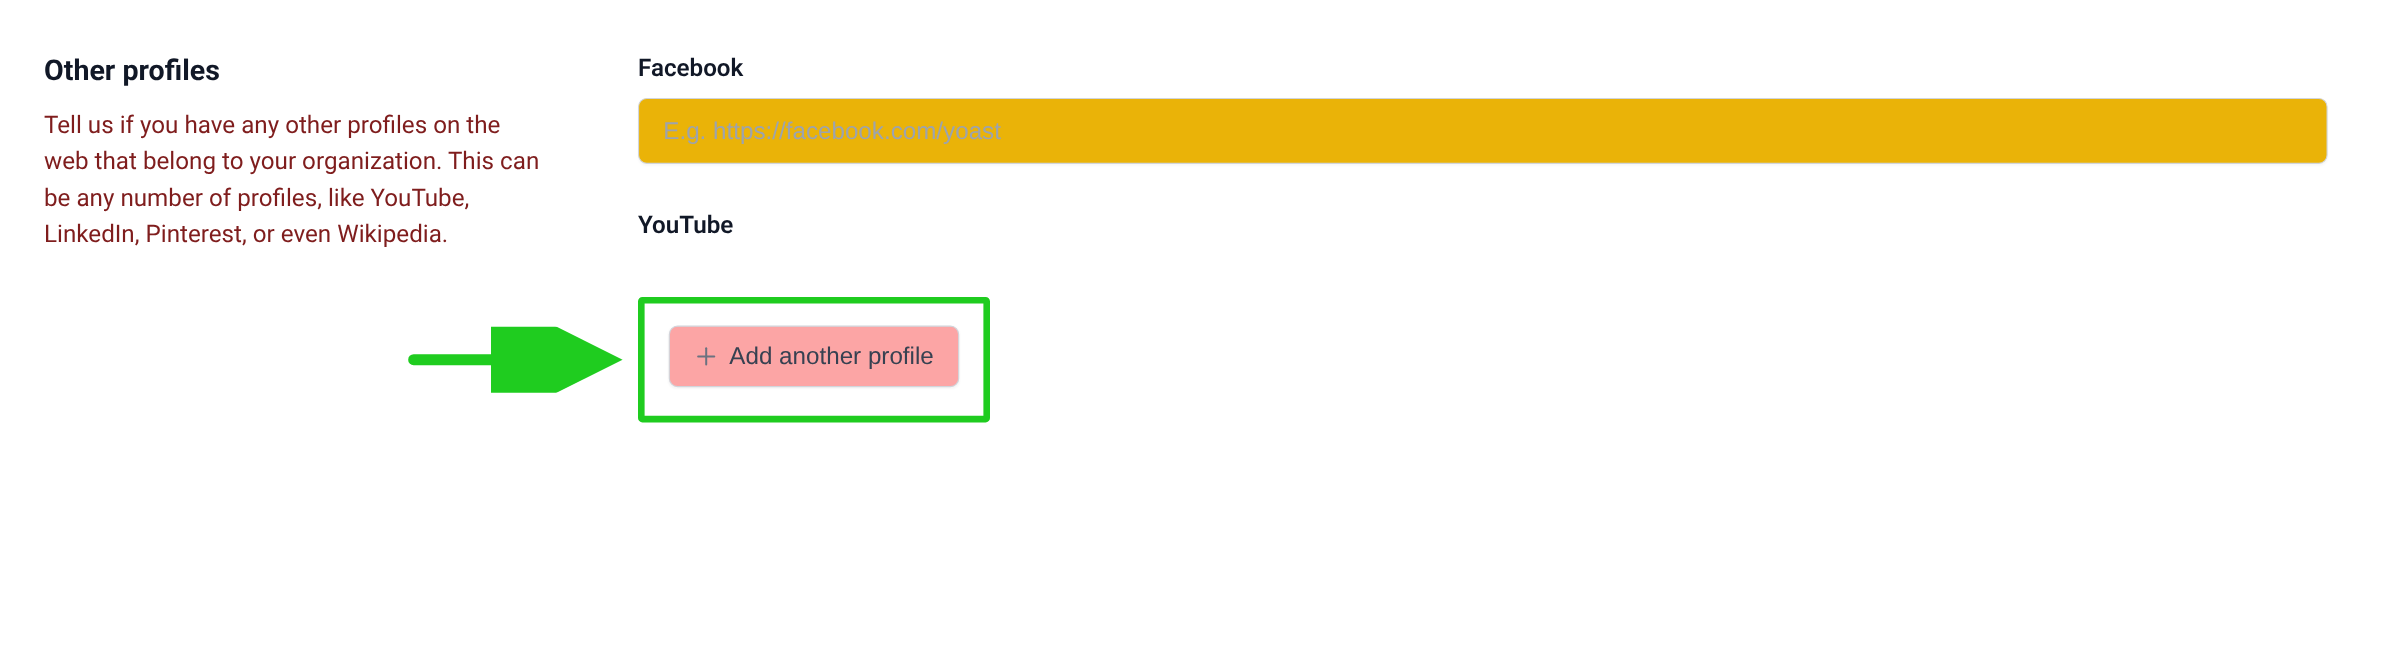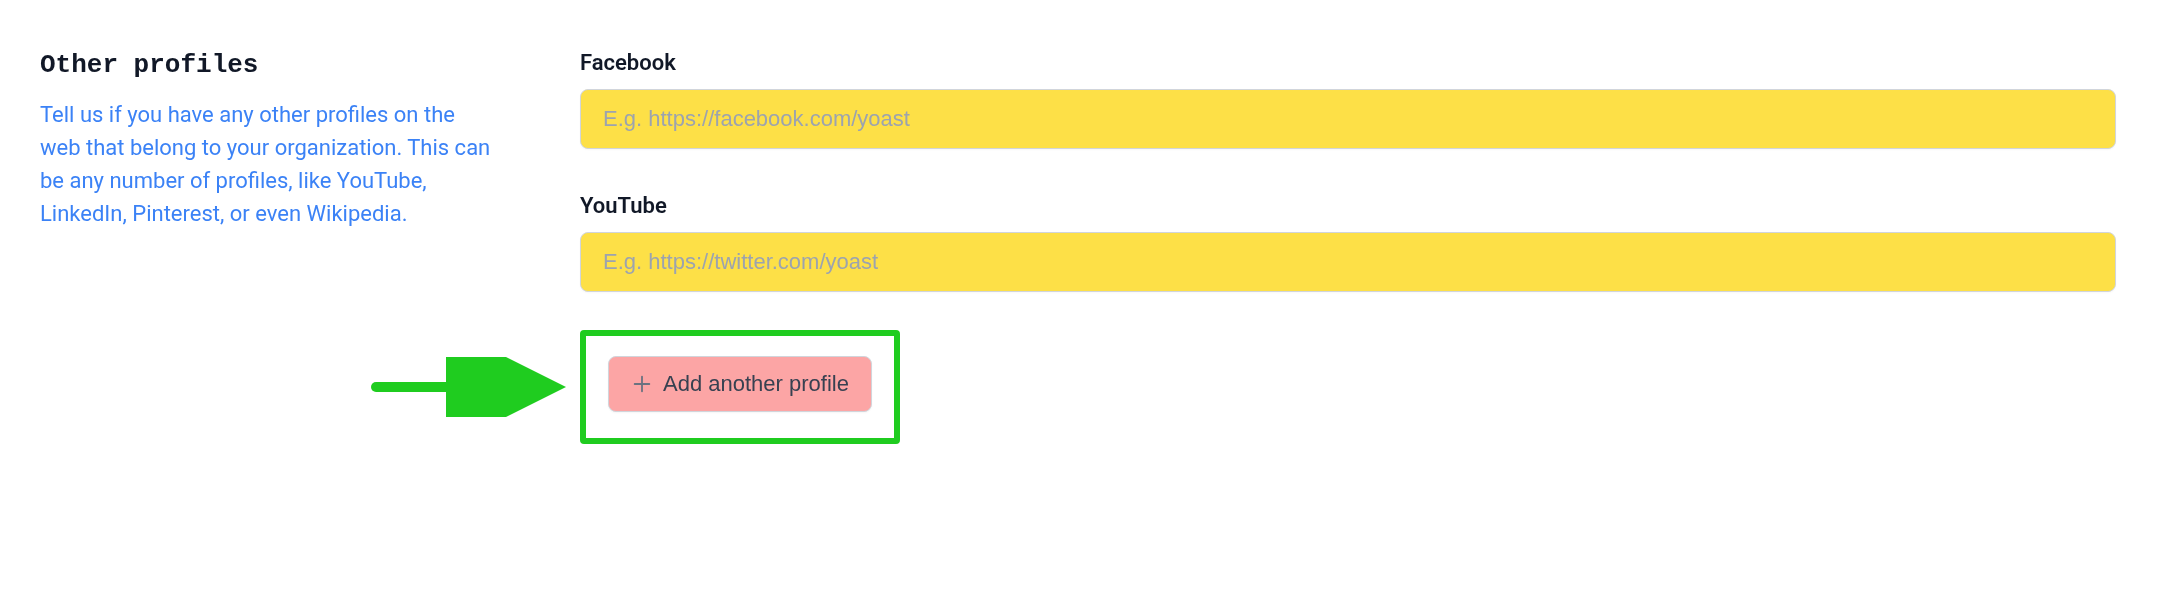--- a/index.html
+++ b/index.html
@@ -21,26 +21,25 @@
     }
     .left-column {
       width: 460px;
       flex-shrink: 0;
     }
     .section-title {
       font-size: 26px;
       font-weight: 700;
       color: #111827;
       margin-bottom: 18px;
-      font-family: Liberation Mono, monospace;
     }
     .section-description {
       font-size: 22px;
       line-height: 1.5;
-      color: #3b82f6;
+      color: #7f1d1d;
     }
     .right-column {
       flex: 1;
       display: flex;
       flex-direction: column;
       padding-right: 10px;
     }
     .field-group {
       margin-bottom: 44px;
     }
@@ -50,21 +49,21 @@
       font-weight: 600;
       color: #111827;
       margin-bottom: 14px;
     }
     .text-input {
       width: 100%;
       height: 60px;
       padding: 0 22px;
       font-size: 22px;
       color: #374151;
-      background: #fde047;
+      background: #eab308;
       border: 1px solid #d1d5db;
       border-radius: 8px;
       outline: none;
       box-shadow: 0 1px 2px rgba(0,0,0,0.03);
     }
     .text-input::placeholder {
       color: #9ca3af;
     }
     .highlight-box {
       border: 6px solid #1fcc1f;
@@ -110,21 +109,20 @@
     <h2 class="section-title">Other profiles</h2>
     <p class="section-description">Tell us if you have any other profiles on the web that belong to your organization. This can be any number of profiles, like YouTube, LinkedIn, Pinterest, or even Wikipedia.</p>
   </div>
   <div class="right-column">
     <div class="field-group">
       <label class="field-label">Facebook</label>
       <input type="text" class="text-input" placeholder="E.g. https://facebook.com/yoast" style="">
     </div>
     <div class="field-group">
       <label class="field-label">YouTube</label>
-      <input type="text" class="text-input" placeholder="E.g. https://twitter.com/yoast" style="">
     </div>
     <div class="highlight-box">
       <svg class="arrow-annotation" viewBox="0 0 200 60">
         <defs>
           <marker id="arrowhead" markerWidth="12" markerHeight="12" refX="10" refY="6" orient="auto">
             <polygon points="0 0, 12 6, 0 12" fill="#1fcc1f"></polygon>
           </marker>
         </defs>
         <line x1="5" y1="30" x2="175" y2="30" stroke="#1fcc1f" stroke-width="10" stroke-linecap="round" marker-end="url(#arrowhead)"></line>
       </svg>

